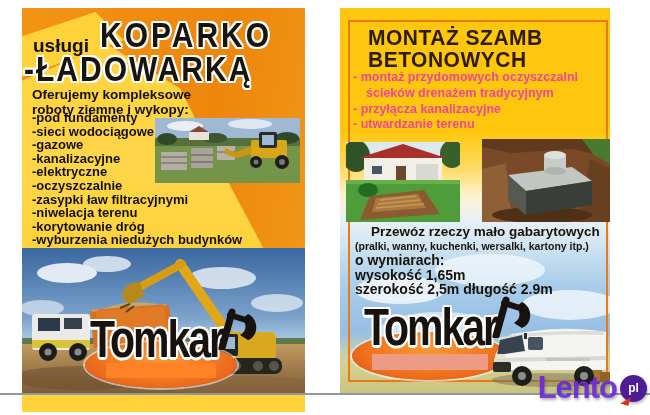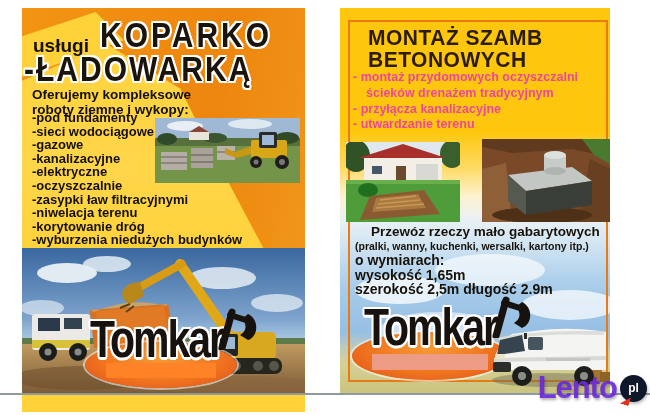--- a/index.html
+++ b/index.html
@@ -70,21 +70,21 @@
   .rf-clouds{position:absolute;left:0;top:212px;z-index:1;}
   .rf-van{left:148px;top:310px;width:130px;height:72px;z-index:5;overflow:visible;}
   .z5{z-index:5;}
 
   
   .gray-line{position:absolute;left:0;top:393px;width:650px;height:2px;background:#8e99a1;}
   .lento{position:absolute;right:3px;top:370px;display:flex;align-items:center;z-index:10;cursor:pointer;}
   .lento-text{font-size:31px;font-weight:900;color:#6d28d9;opacity:.93;letter-spacing:-1px;
      text-shadow:1px 2px 3px rgba(60,60,60,.45);}
   .lento-pl{position:relative;margin-left:3px;width:27px;height:27px;border-radius:50%;
-     background:#0f172a;display:flex;align-items:center;justify-content:center;
+     background:#4c1d95;display:flex;align-items:center;justify-content:center;
      font-size:12px;font-weight:800;color:#fff;box-shadow:1px 2px 3px rgba(60,60,60,.35);}
   .lento-pl::after{content:"";position:absolute;left:1px;bottom:-3px;width:9px;height:9px;
      background:#e5311c;clip-path:polygon(0 100%,100% 0,100% 100%);transform:rotate(18deg);}
 </style>
 </head>
 <body>
 
 <div class="canvas">
 
   <section class="flyer-left">

